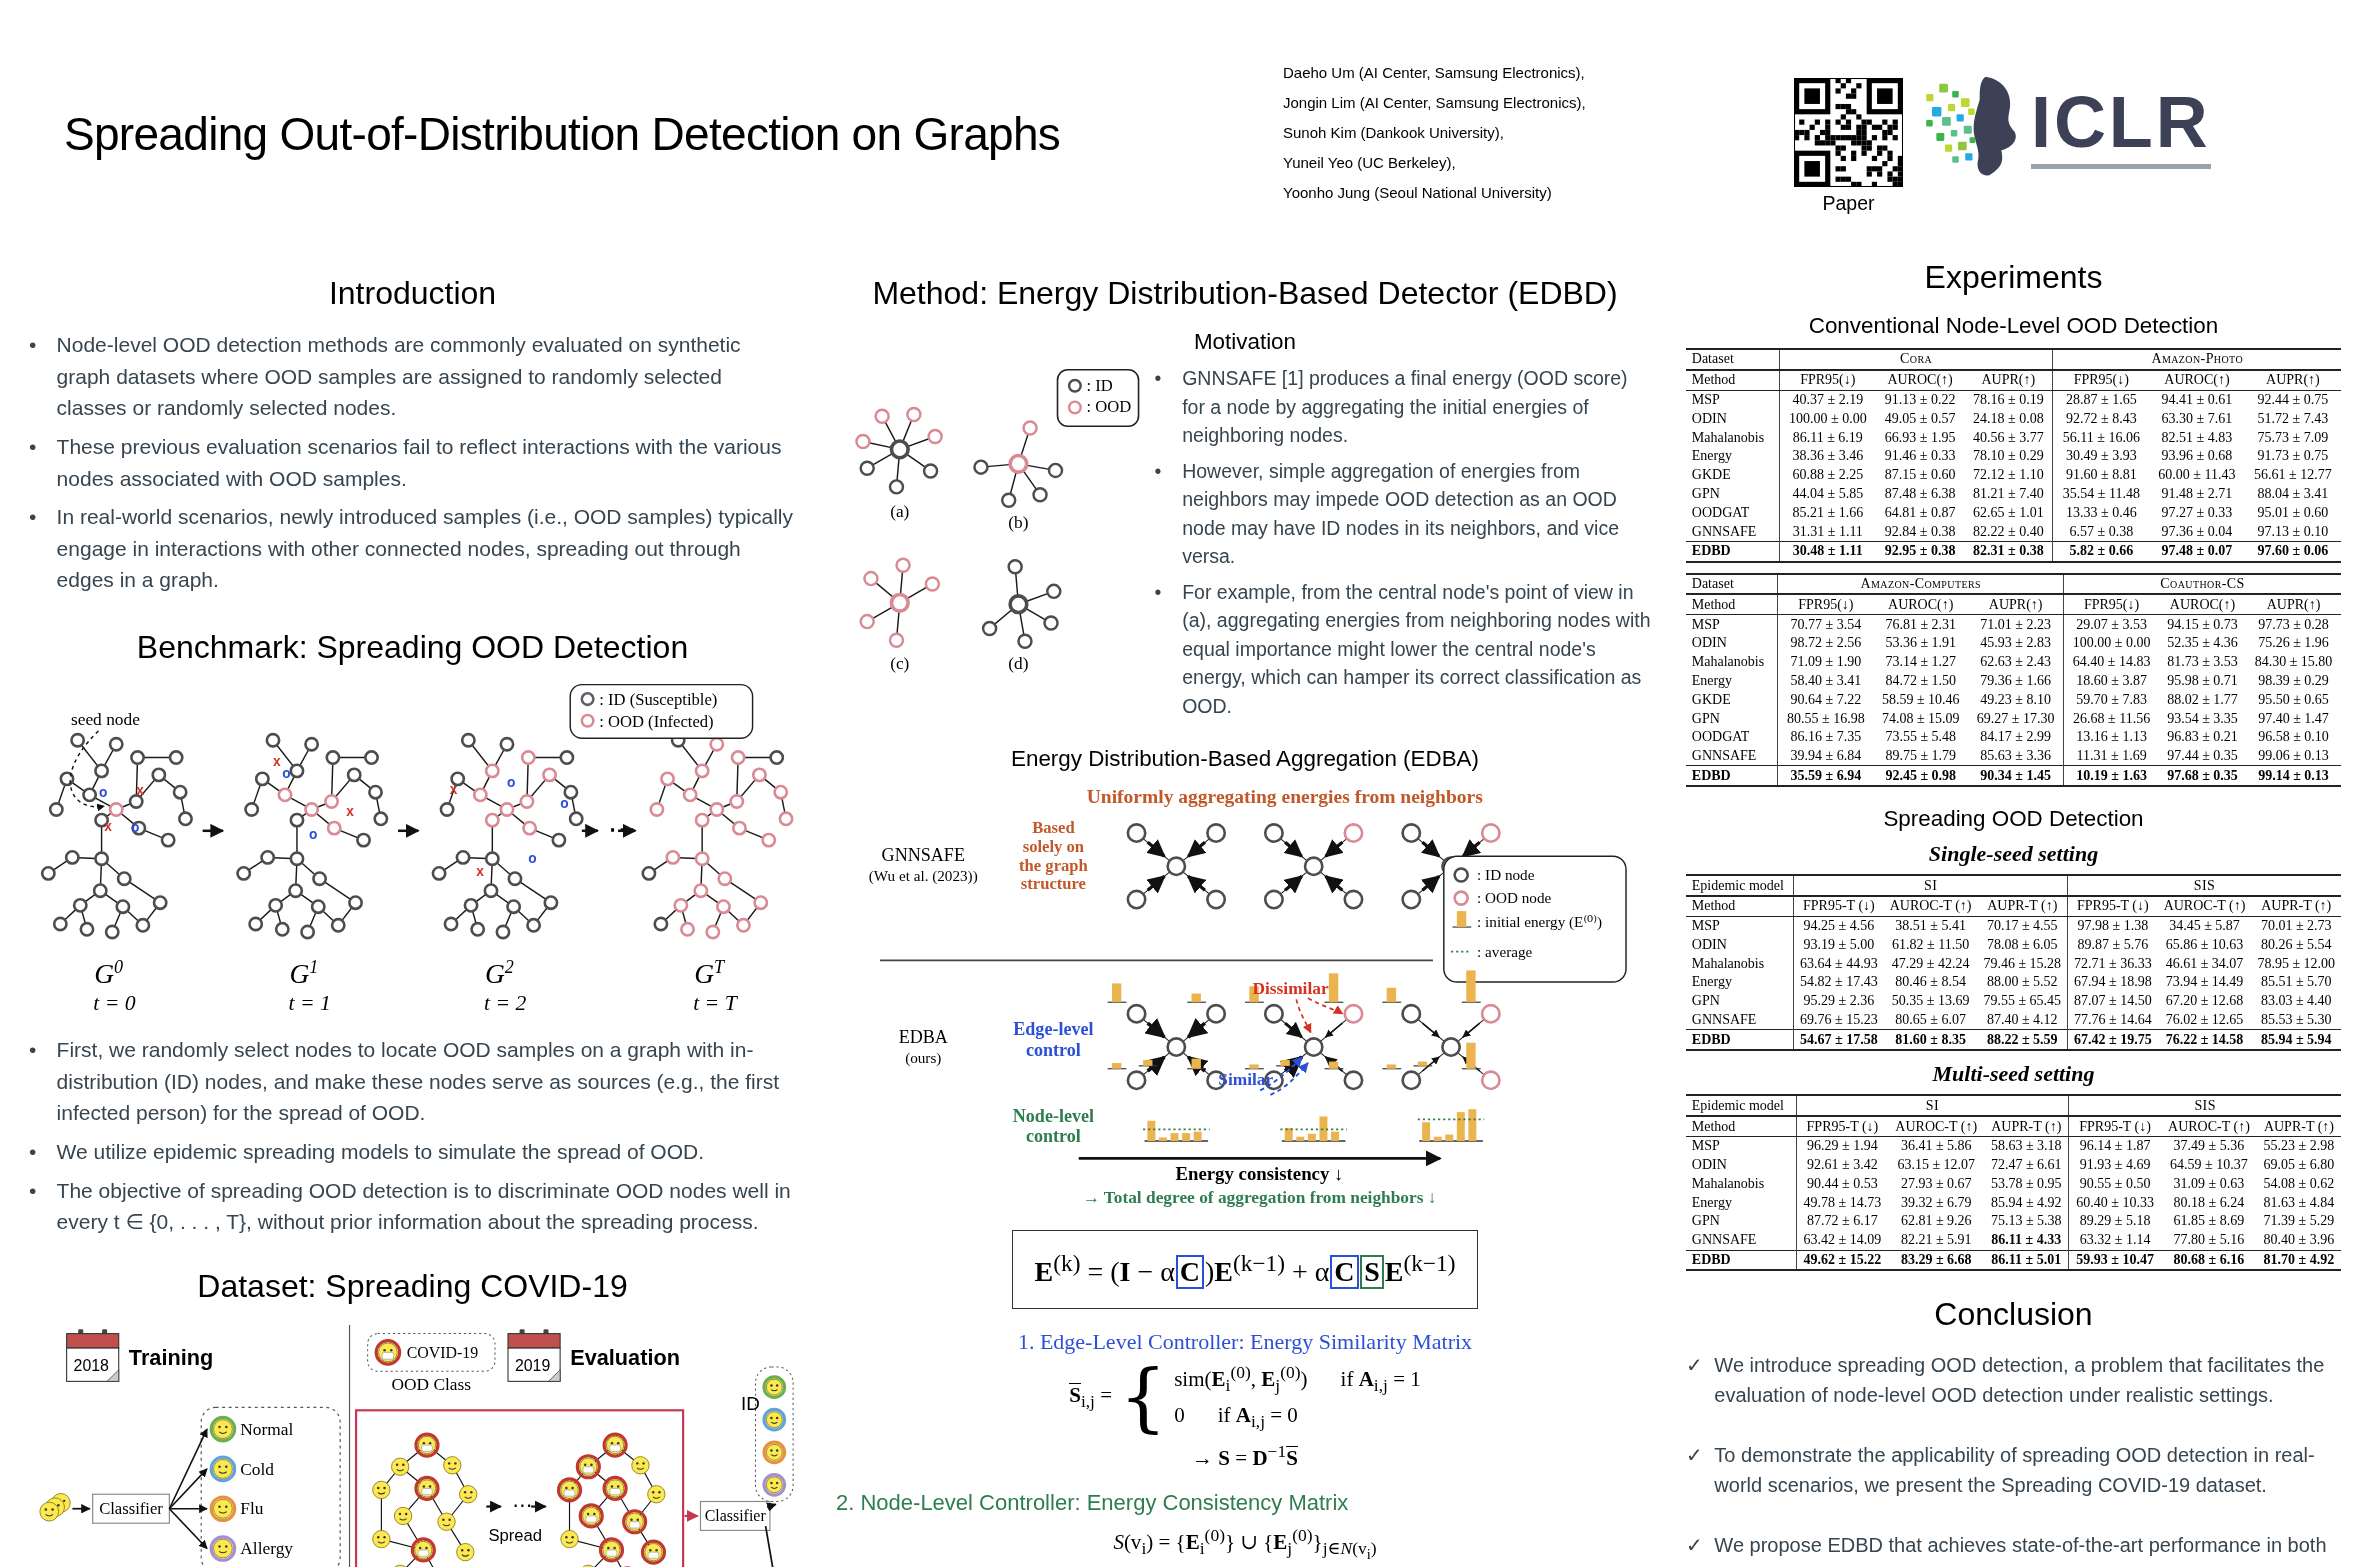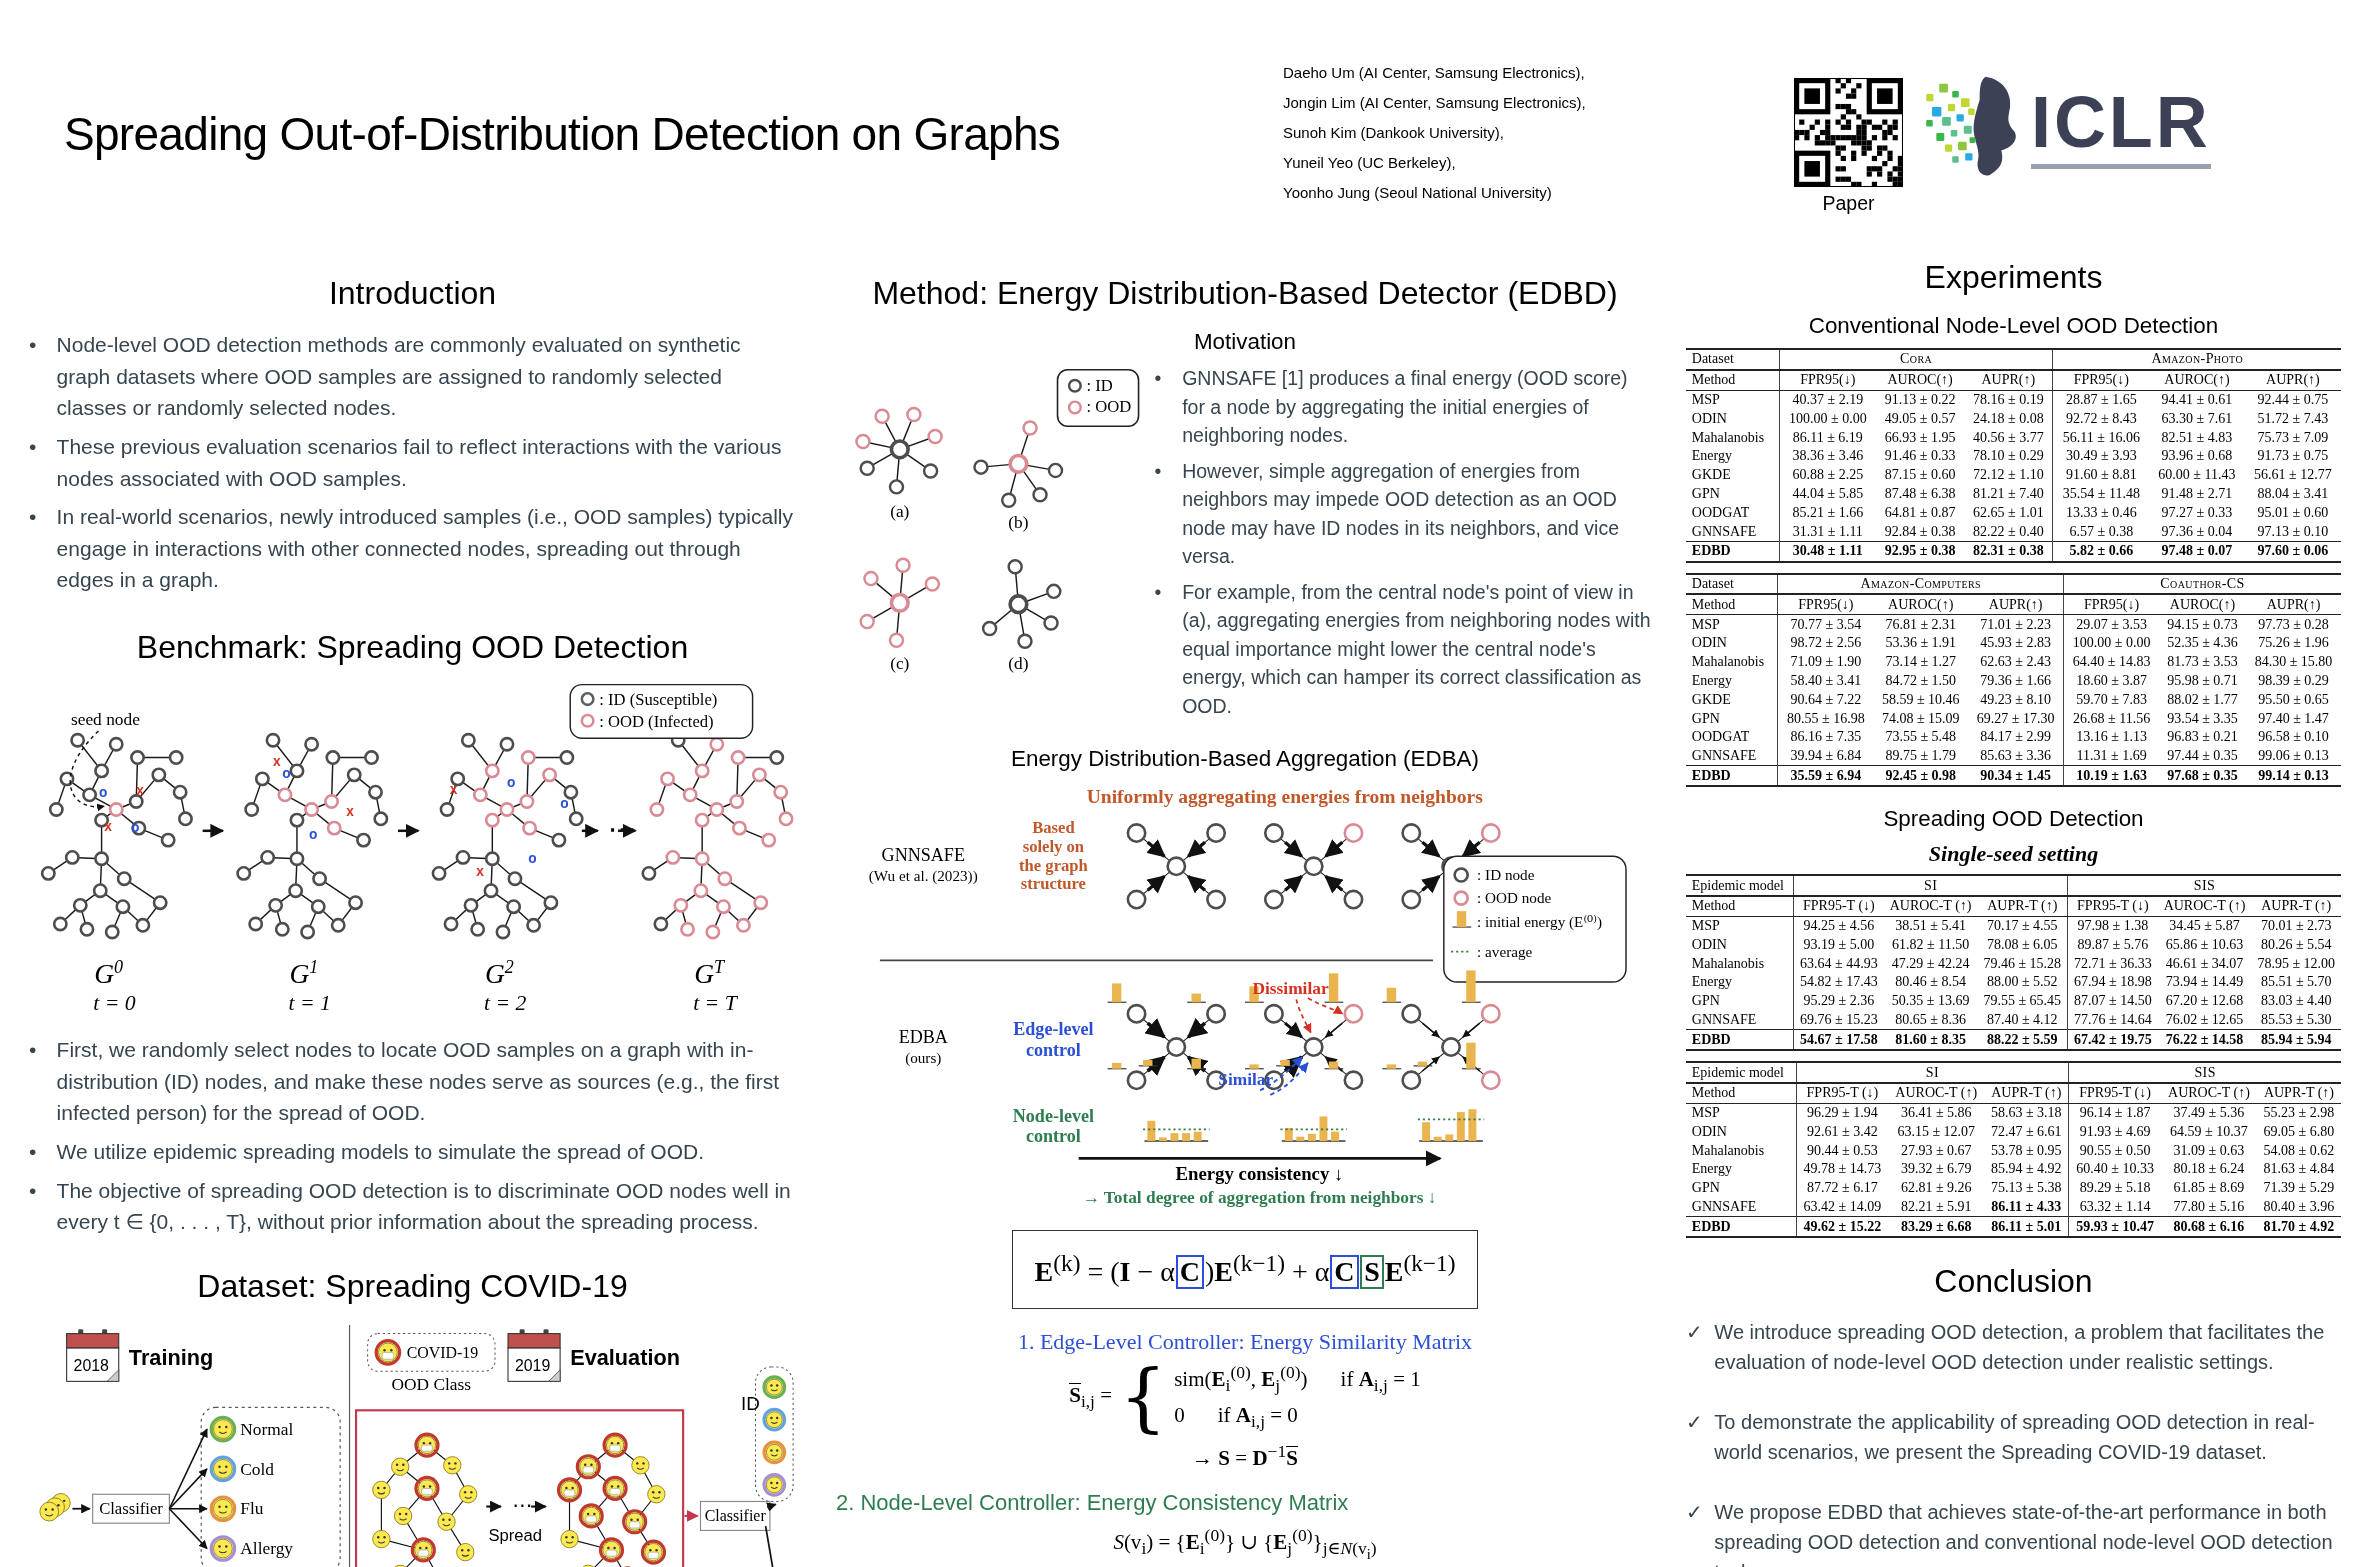--- a/index.html
+++ b/index.html
@@ -1385,38 +1385,39 @@
               <td class="vl">95.29 ± 2.36</td>
               <td>50.35 ± 13.69</td>
               <td>79.55 ± 65.45</td>
               <td class="vl">87.07 ± 14.50</td>
               <td>67.20 ± 12.68</td>
               <td>83.03 ± 4.40</td>
             </tr>
             <tr class="data-row">
               <td class="lbl">GNNSAFE</td>
               <td class="vl">69.76 ± 15.23</td>
-              <td>80.65 ± 8.36</td>
+              <td>80.65 ± 6.07</td>
               <td>87.40 ± 4.12</td>
               <td class="vl">77.76 ± 14.64</td>
               <td>76.02 ± 12.65</td>
               <td>85.53 ± 5.30</td>
             </tr>
             <tr class="final-row">
               <td class="lbl">EDBD</td>
               <td class="vl">54.67 ± 17.58</td>
               <td>81.60 ± 8.35</td>
               <td>88.22 ± 5.59</td>
               <td class="vl">67.42 ± 19.75</td>
               <td>76.22 ± 14.58</td>
               <td>85.94 ± 5.94</td>
             </tr>
           </tbody>
         </table>
       </div>
+    <div class="setting">Multi-seed setting</div>
     <div id="spread-table-1">
         <table class="exp-table">
           <tbody>
             <tr class="group-row">
               <td class="lbl">Epidemic model</td>
               <td class="grp vl" colspan="3">SI</td>
               <td class="grp vl" colspan="3">SIS</td>
             </tr>
             <tr class="head-row">
               <td class="lbl">Method</td>

